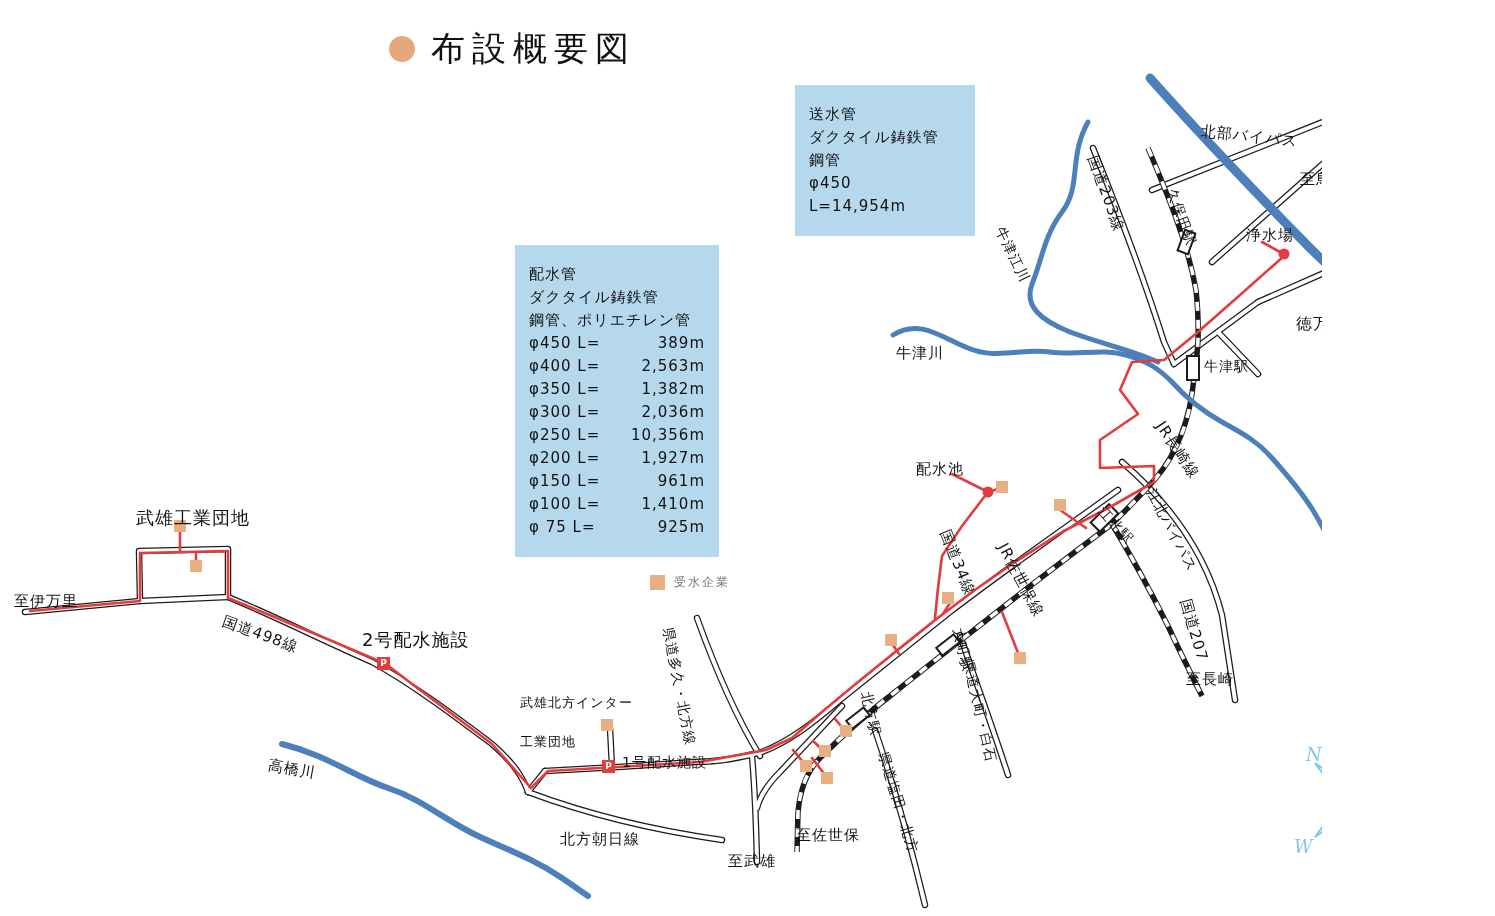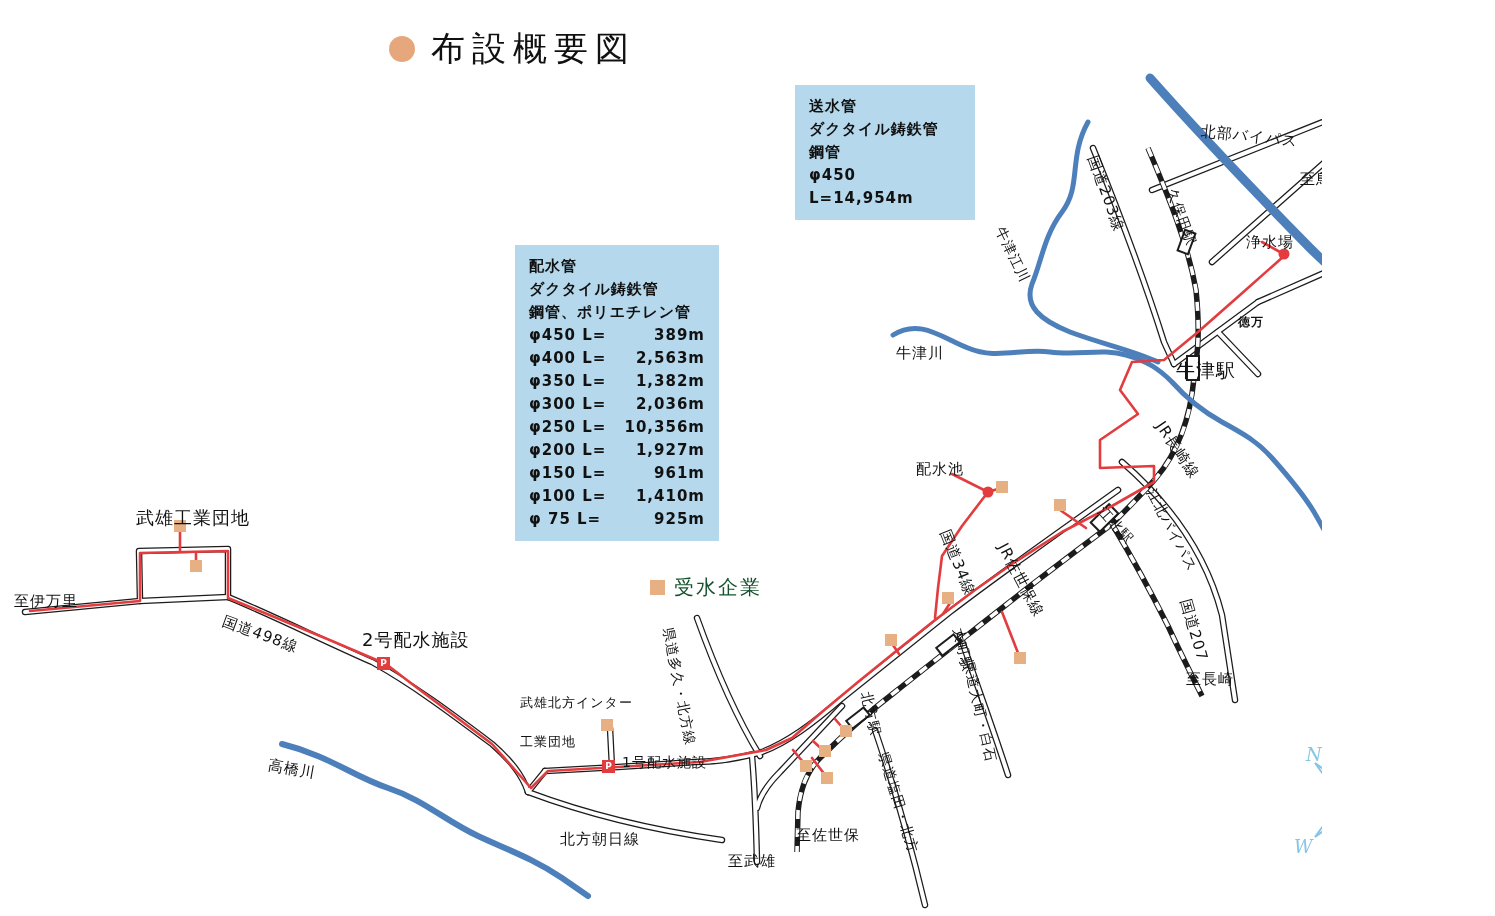--- a/index.html
+++ b/index.html
@@ -18,28 +18,28 @@
   .pipe path{fill:none;stroke:#e23c3f;stroke-width:2.6;stroke-linejoin:round;stroke-linecap:round;}
   .sq{fill:#e7b083;}
   .dot{fill:#e23c3f;}
   .compass-shape{fill:#ffffff;stroke:#86c5e6;stroke-width:2;}
 
   
   .lbl{position:absolute;font-size:15px;letter-spacing:1px;color:#111;white-space:nowrap;transform-origin:0 0;}
   .title-row{position:absolute;left:389px;top:26px;display:flex;align-items:center;gap:16px;}
   .title-bullet{width:26px;height:26px;border-radius:50%;background:#e7a77d;}
   .title-text{font-size:34px;letter-spacing:7px;font-weight:500;color:#111;}
-  .legend{position:absolute;background:#b5d8ec;color:#111;padding:10px 14px;font-size:15px;line-height:23px;letter-spacing:1px;font-weight:bold;}
+  .legend{position:absolute;background:#b5d8ec;color:#111;padding:18px 14px;font-size:15px;line-height:23px;letter-spacing:1px;}
   #legend-transmission{left:795px;top:85px;width:152px;}
   #legend-distribution{left:515px;top:245px;width:176px;}
   .lg-row{display:flex;}
   .lg-row .v{margin-left:auto;text-align:left;}
   .company-key{position:absolute;left:650px;top:574px;display:flex;align-items:center;gap:9px;}
   .company-square{width:15px;height:15px;background:#e7b083;}
-  .company-text{font-size:20px;letter-spacing:2px;color:#14532d;}
+  .company-text{font-size:12px;letter-spacing:2px;color:#737373;}
   .facility{position:absolute;width:13px;height:13px;background:#e23c3f;color:#fff;font-size:9px;font-weight:bold;
             display:flex;align-items:center;justify-content:center;line-height:1;}
   .compass-letter{position:absolute;font-size:18px;font-style:italic;color:#86c5e6;font-family:"DejaVu Serif","Liberation Serif",serif;}
 </style>
 </head>
 <body>
 
 <div class="page">
 
   <svg class="map" width="1495" height="916" viewBox="0 0 1495 916">
@@ -238,27 +238,27 @@
     <span class="company-text">受水企業</span>
   </div>
 
   <div class="facility" style="left:602px;top:760px;">P</div>
   <div class="facility" style="left:377px;top:657px;">P</div>
 
   <div class="lbl" style="left:1202px;top:122px;transform:rotate(6deg);">北部バイパス</div>
   <div class="lbl" style="left:1300px;top:170px;">至鳥栖</div>
   <div class="lbl" style="left:1101px;top:153px;transform:rotate(70deg);">国道203線</div>
   <div class="lbl" style="left:1179px;top:186px;transform:rotate(70deg);font-size:14px;">久保田駅</div>
-  <div class="lbl" style="left:1246px;top:226px;margin-top:7px;">浄水場</div>
+  <div class="lbl" style="left:1246px;top:226px;">浄水場</div>
   <div class="lbl" style="left:1378px;top:240px;">至佐賀</div>
   <div class="lbl" style="left:1007px;top:224px;transform:rotate(64deg);font-size:14px;">牛津江川</div>
   <div class="lbl" style="left:1386px;top:298px;transform:rotate(48deg);">嘉瀬川</div>
-  <div class="lbl" style="left:1238px;top:314px;font-size:12px;font-weight:bold;">徳万</div>
+  <div class="lbl" style="left:1296px;top:314px;font-size:16px;">徳万</div>
   <div class="lbl" style="left:896px;top:344px;">牛津川</div>
-  <div class="lbl" style="left:1176px;top:358px;font-size:19px;text-align:right;">牛津駅</div>
+  <div class="lbl" style="left:1204px;top:358px;font-size:14px;text-align:right;">牛津駅</div>
   <div class="lbl" style="left:1167px;top:418px;transform:rotate(56deg);">JR長崎線</div>
   <div class="lbl" style="left:916px;top:460px;">配水池</div>
   <div class="lbl" style="left:1107px;top:503px;transform:rotate(48deg);font-size:14px;">江北駅</div>
   <div class="lbl" style="left:1158px;top:486px;transform:rotate(62deg);font-size:14px;">江北バイパス</div>
   <div class="lbl" style="left:953px;top:527px;transform:rotate(68deg);">国道34線</div>
   <div class="lbl" style="left:1010px;top:540px;transform:rotate(62deg);">JR佐世保線</div>
   <div class="lbl" style="left:1194px;top:597px;transform:rotate(74deg);">国道207</div>
   <div class="lbl" style="left:1186px;top:670px;">至長崎</div>
   <div class="lbl" style="left:976px;top:658px;transform:rotate(77deg);font-size:14px;">県道大町・白石</div>
   <div class="lbl" style="left:966px;top:626px;transform:rotate(77deg);font-size:14px;">大町駅</div>

